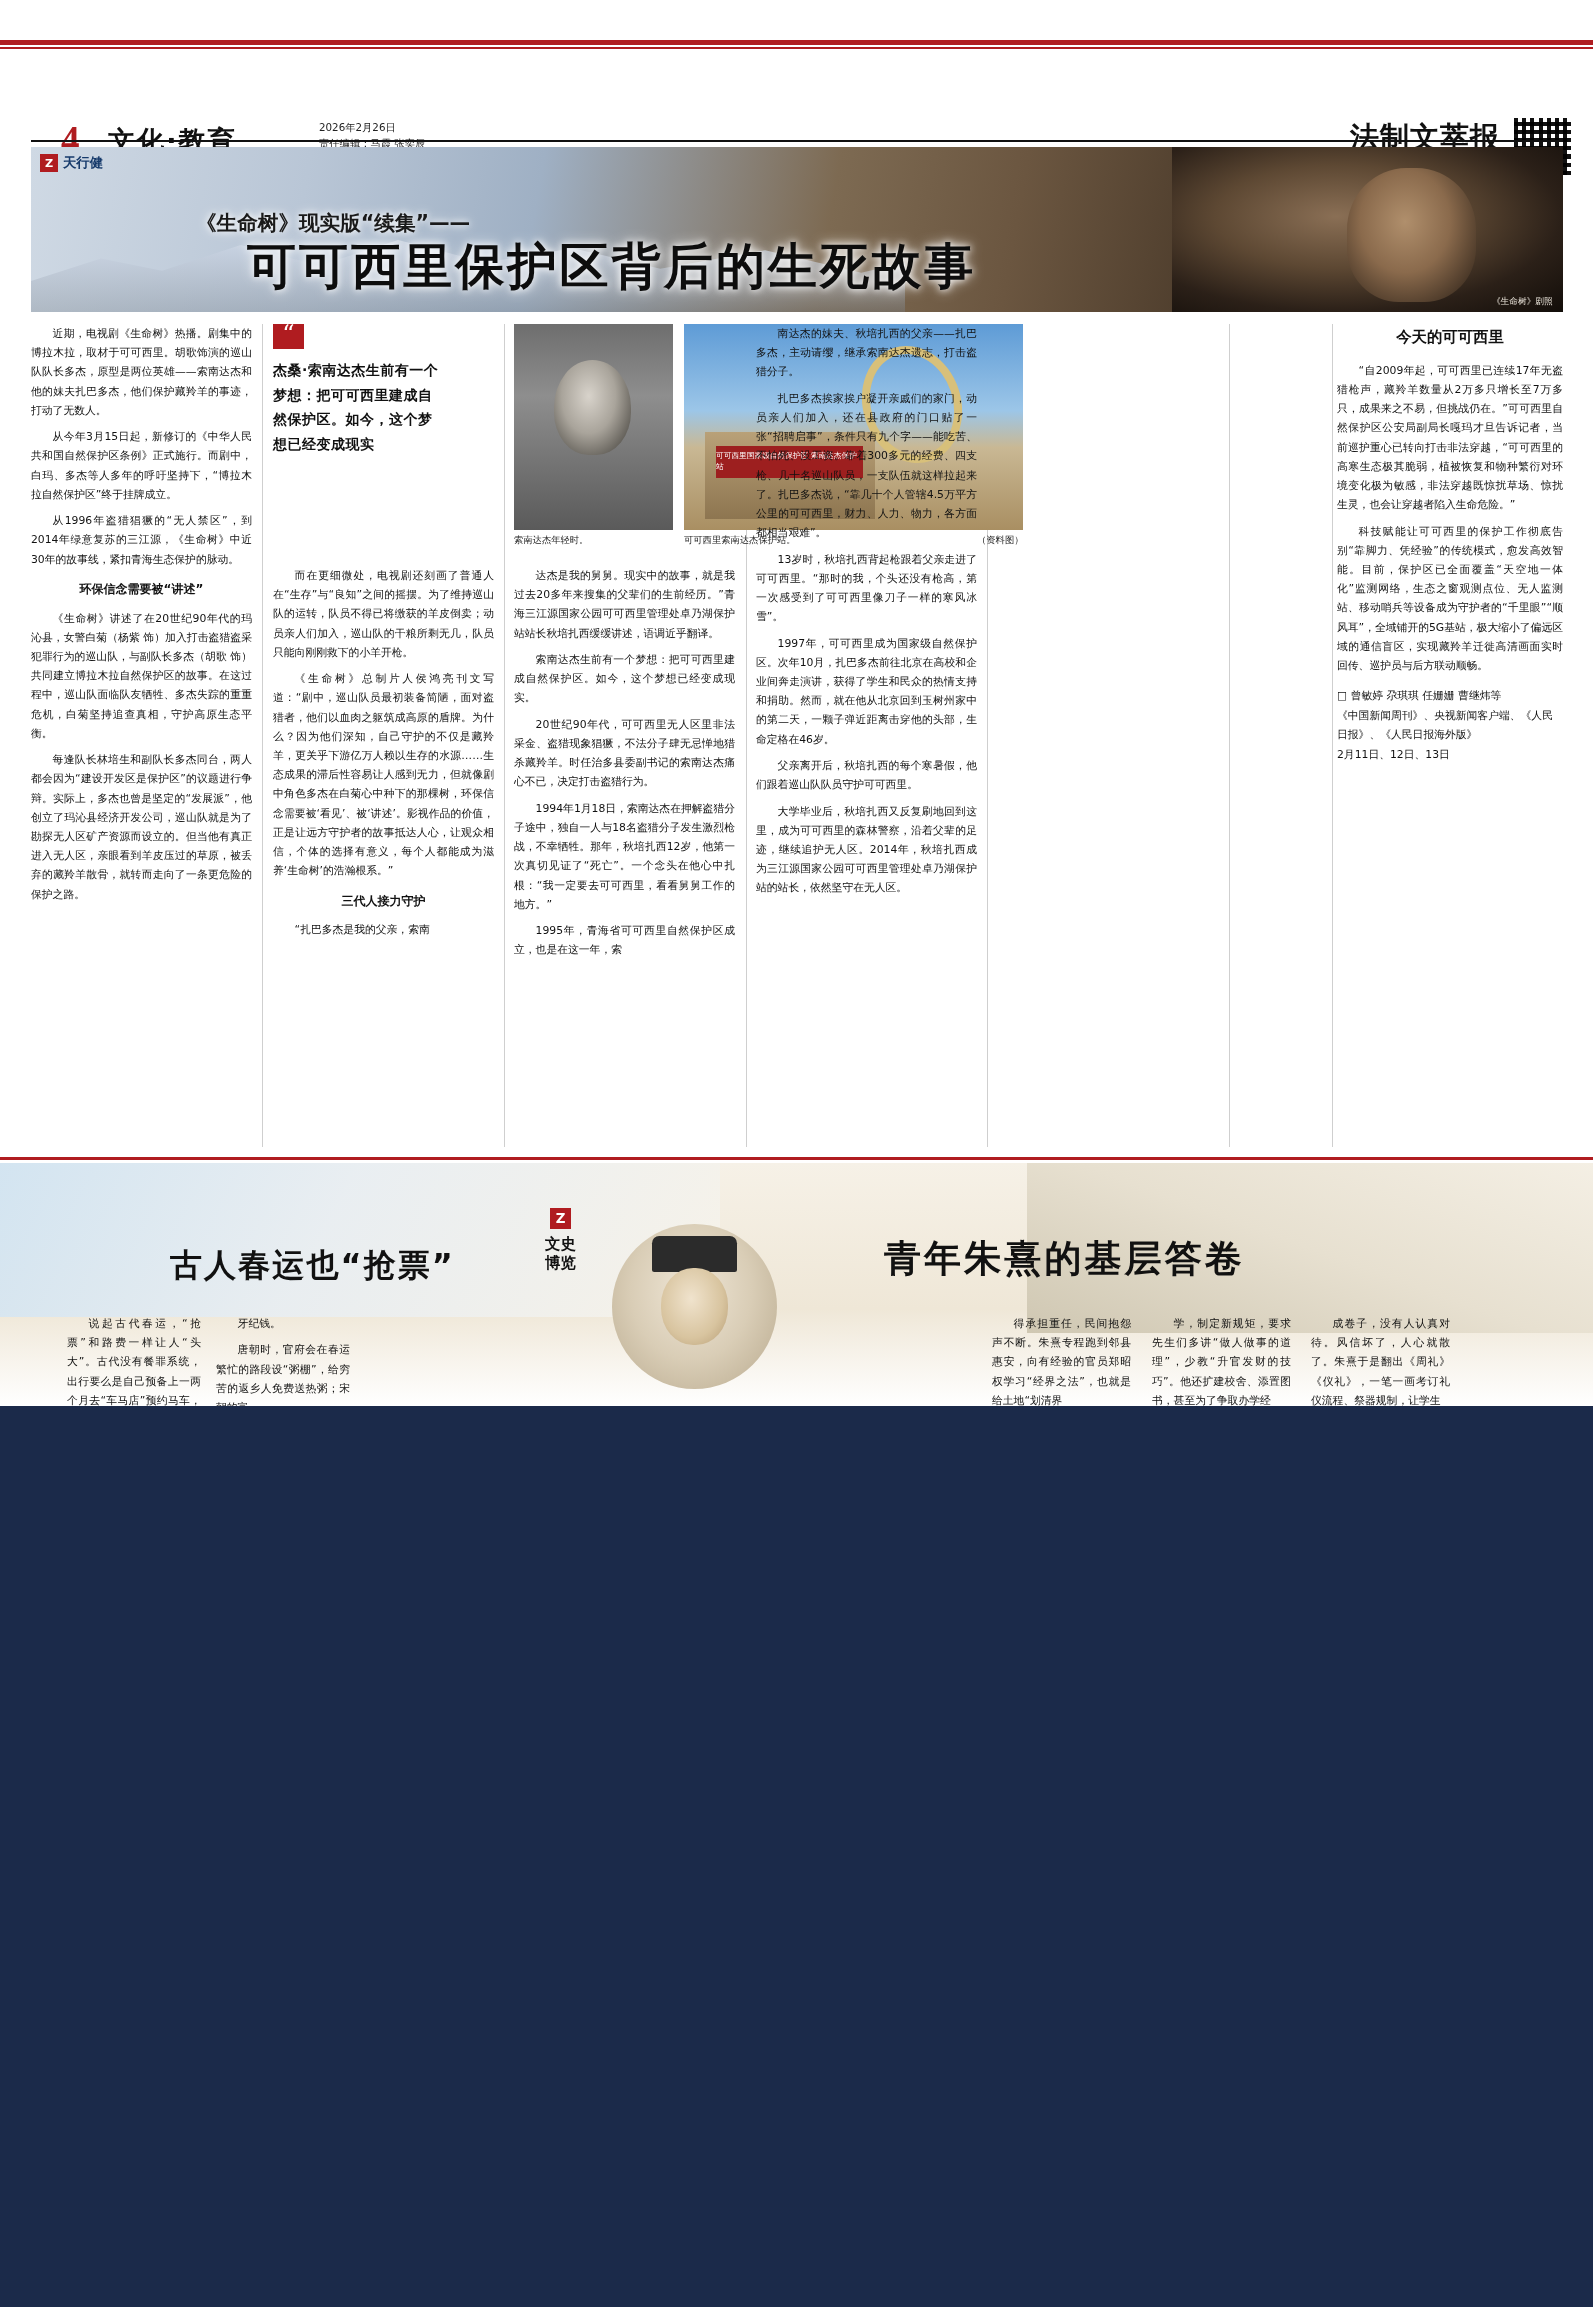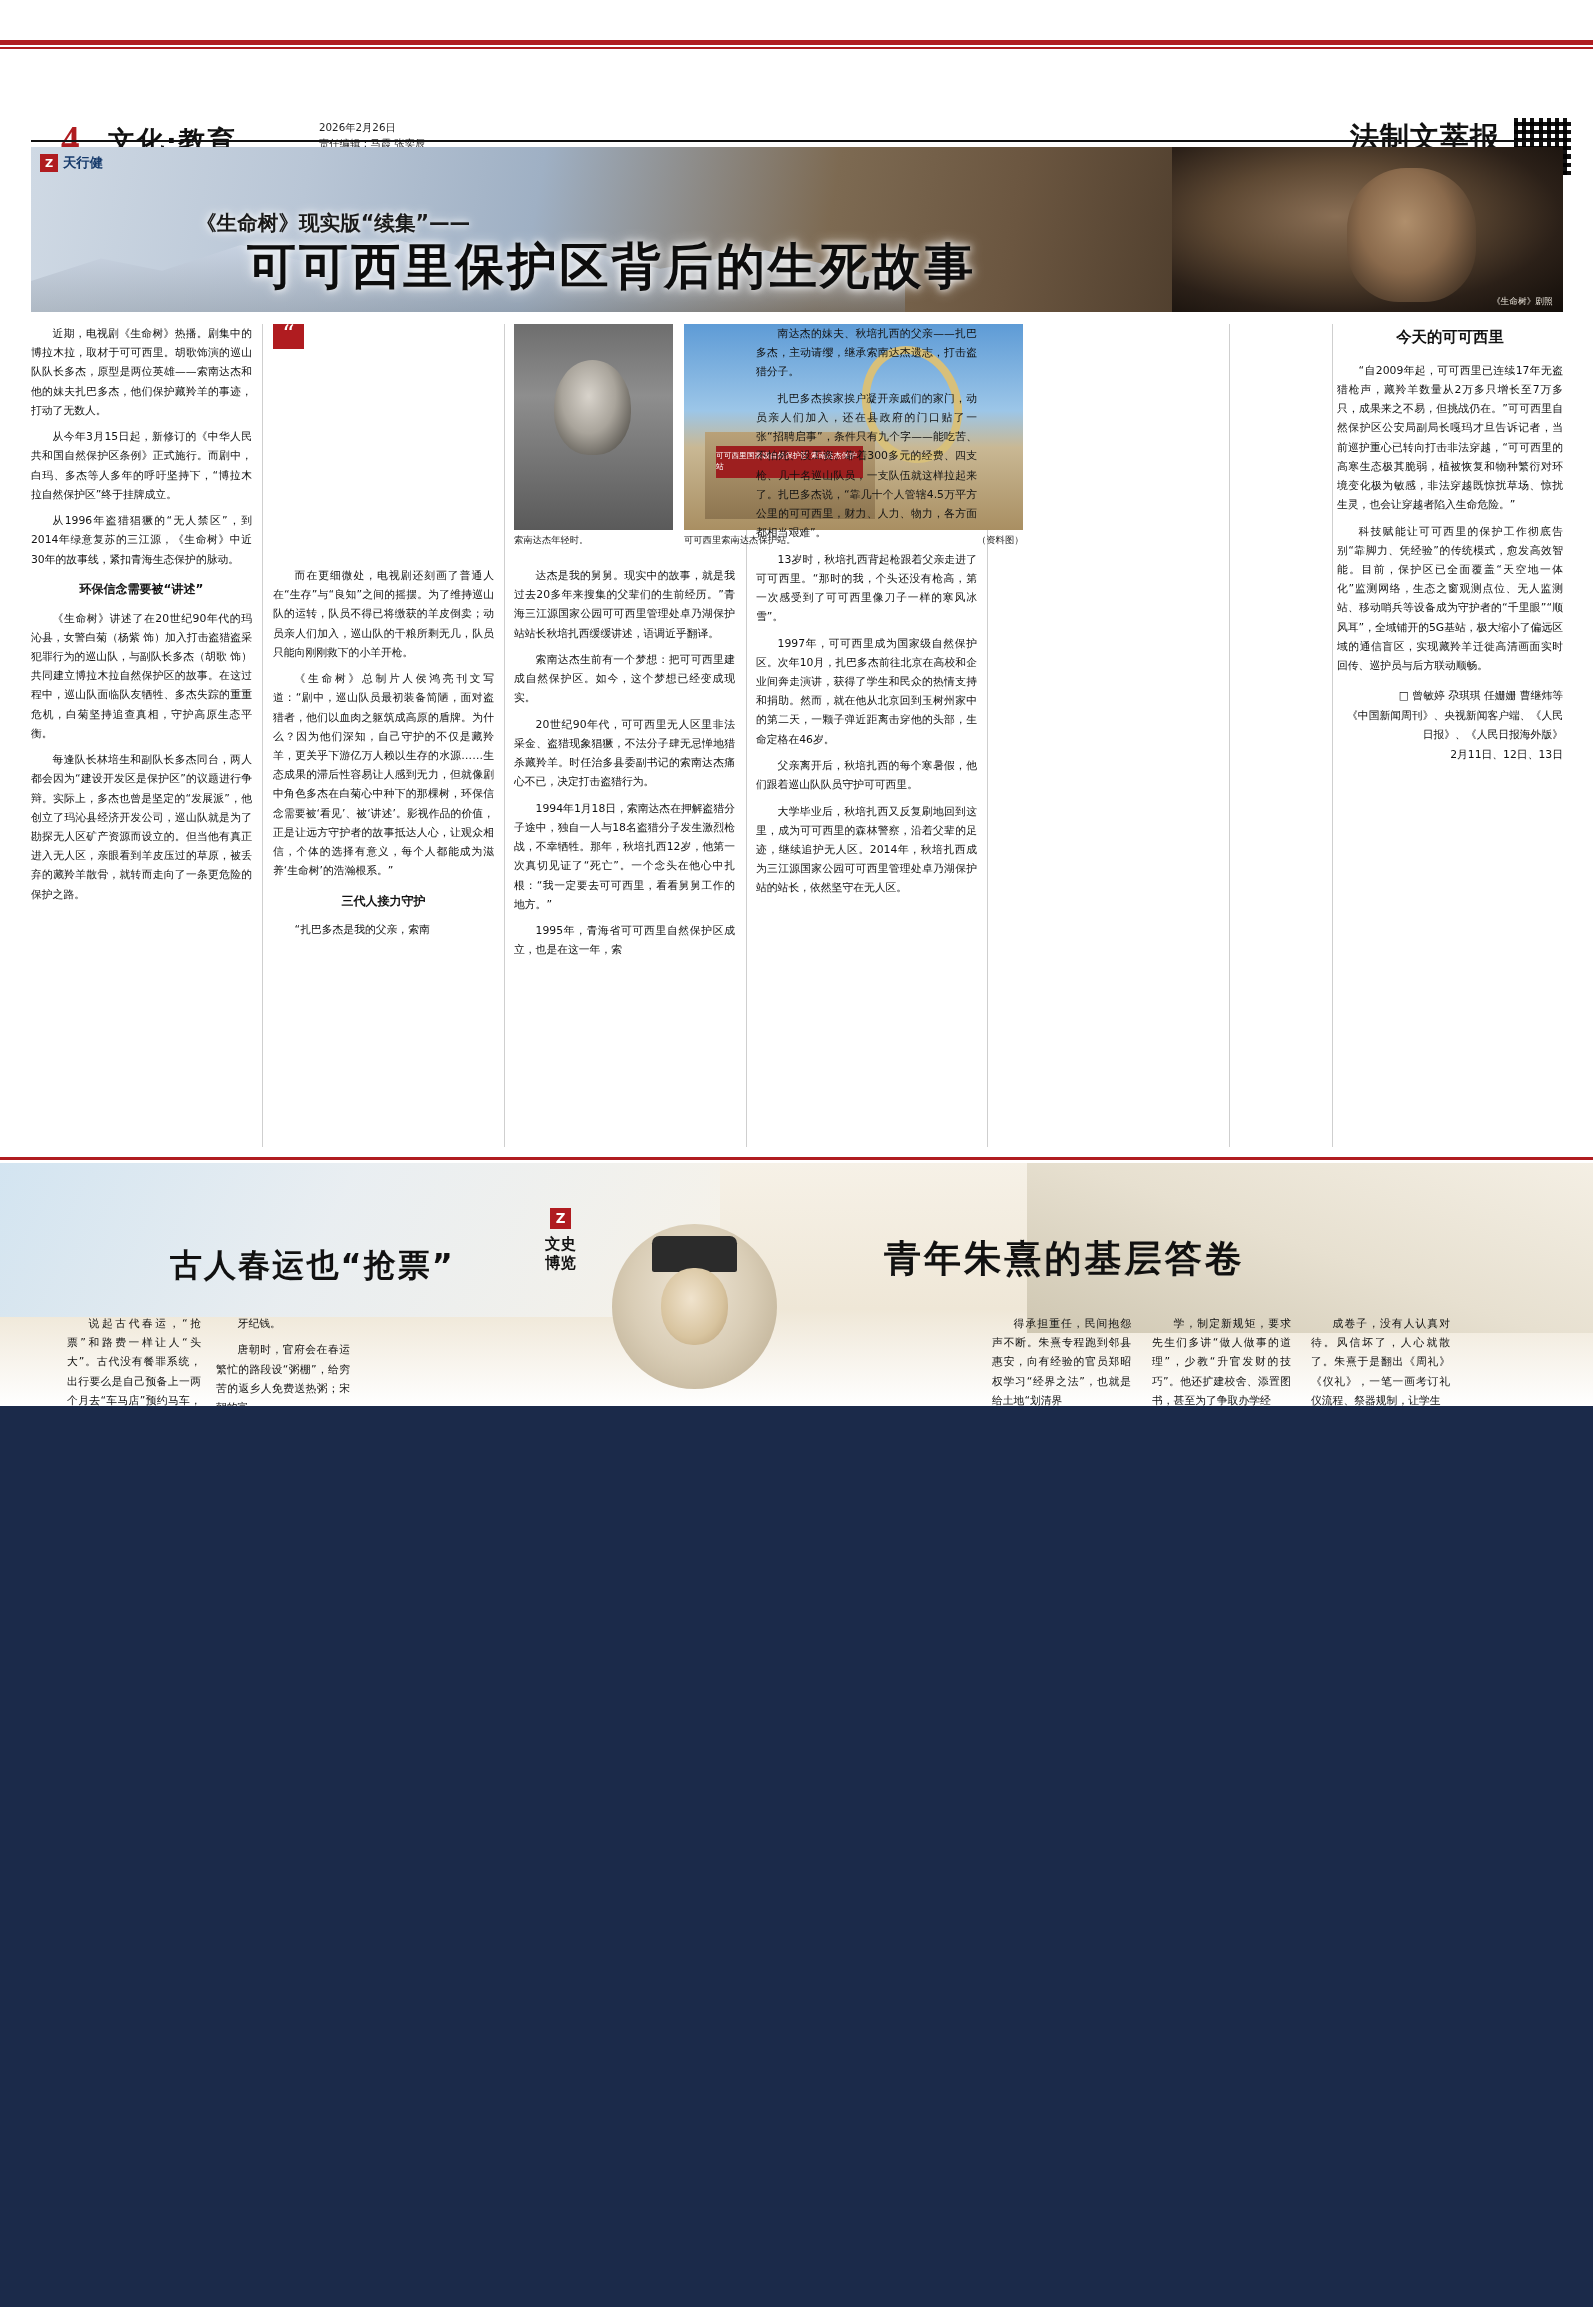--- a/index.html
+++ b/index.html
@@ -70,21 +70,21 @@
   .photo-b .sign{position:absolute;left:32px;top:122px;width:147px;height:32px;background:#9d1f1f;color:#fff;font-size:7.7px;
       display:flex;align-items:center;justify-content:center;text-align:left;line-height:1.4;}
   .photo-b .ring{position:absolute;right:62px;top:20.6px;width:82px;height:103px;border:8.2px solid #d8c07a;border-radius:50%;
       transform:rotate(-18deg);}
   .cap{position:absolute;font-size:9.3px;color:#222;}
   .cap-a{left:483px;top:210px;width:159px;}
   .cap-b{left:653px;top:210px;width:278px;}
   .cap-src{position:absolute;left:946px;top:210px;font-size:9.3px;color:#222;}
   
   .rhead{font-size:15.4px;font-weight:bold;text-align:center;margin:0 0 9.3px 0;}
-  .sign-line{margin-top:11.3px;font-size:10.8px;line-height:1.8;text-align:right;}
+  .sign-line{margin-top:11.3px;font-size:10.8px;line-height:1.8;text-align:left;}
   
   .lower{position:absolute;left:0;top:1163px;width:1593px;height:243px;overflow:hidden;
      background:linear-gradient(180deg,#f6f1e7 0%,#efe7d7 60%,#ffffff 100%);}
   .lower-cloud{position:absolute;left:0;top:0;width:720px;height:154px;
      background:linear-gradient(120deg,#cfe3f2 0%,#e8eef3 45%,#f7f3ea 100%);opacity:.9;}
   .lower-pine{position:absolute;right:0;top:0;width:566px;height:170px;
      background:linear-gradient(200deg,#f4efe4 0%,#e7e0d0 50%,#cfc7b2 100%);}
   .lower-rule{position:absolute;left:0;top:1157px;width:1593px;height:3.1px;background:#b01c20;}
   .lower-title-left{position:absolute;left:170px;top:1244px;font-size:32px;font-weight:bold;color:#111;letter-spacing:2.1px;}
   .lower-title-right{position:absolute;left:884px;top:1234px;font-size:37px;font-weight:bold;color:#111;letter-spacing:3.1px;}
@@ -155,20 +155,21 @@
         <p>近期，电视剧《生命树》热播。剧集中的博拉木拉，取材于可可西里。胡歌饰演的巡山队队长多杰，原型是两位英雄——索南达杰和他的妹夫扎巴多杰，他们保护藏羚羊的事迹，打动了无数人。</p>
         <p>从今年3月15日起，新修订的《中华人民共和国自然保护区条例》正式施行。而剧中，白玛、多杰等人多年的呼吁坚持下，“博拉木拉自然保护区”终于挂牌成立。</p>
         <p>从1996年盗猎猖獗的“无人禁区”，到2014年绿意复苏的三江源，《生命树》中近30年的故事线，紧扣青海生态保护的脉动。</p>
         <div class="subhead">环保信念需要被“讲述”</div>
         <p>《生命树》讲述了在20世纪90年代的玛沁县，女警白菊（杨紫 饰）加入打击盗猎盗采犯罪行为的巡山队，与副队长多杰（胡歌 饰）共同建立博拉木拉自然保护区的故事。在这过程中，巡山队面临队友牺牲、多杰失踪的重重危机，白菊坚持追查真相，守护高原生态平衡。</p>
         <p>每逢队长林培生和副队长多杰同台，两人都会因为“建设开发区是保护区”的议题进行争辩。实际上，多杰也曾是坚定的“发展派”，他创立了玛沁县经济开发公司，巡山队就是为了勘探无人区矿产资源而设立的。但当他有真正进入无人区，亲眼看到羊皮压过的草原，被丢弃的藏羚羊散骨，就转而走向了一条更危险的保护之路。</p>
       </div>
 
       <div class="quote-box">
         <div class="quote-mark">“</div>
+        <div class="quote-text">杰桑·索南达杰生前有一个梦想：把可可西里建成自然保护区。如今，这个梦想已经变成现实</div>
       </div>
 
       <div class="col col-2" style="top:242px;">
         <p>而在更细微处，电视剧还刻画了普通人在“生存”与“良知”之间的摇摆。为了维持巡山队的运转，队员不得已将缴获的羊皮倒卖；动员亲人们加入，巡山队的干粮所剩无几，队员只能向刚刚救下的小羊开枪。</p>
         <p>《生命树》总制片人侯鸿亮刊文写道：“剧中，巡山队员最初装备简陋，面对盗猎者，他们以血肉之躯筑成高原的盾牌。为什么？因为他们深知，自己守护的不仅是藏羚羊，更关乎下游亿万人赖以生存的水源……生态成果的滞后性容易让人感到无力，但就像剧中角色多杰在白菊心中种下的那棵树，环保信念需要被‘看见’、被‘讲述’。影视作品的价值，正是让远方守护者的故事抵达人心，让观众相信，个体的选择有意义，每个人都能成为滋养‘生命树’的浩瀚根系。”</p>
         <div class="subhead">三代人接力守护</div>
         <p>“扎巴多杰是我的父亲，索南</p>
       </div>
 
       <div class="photo-a">

